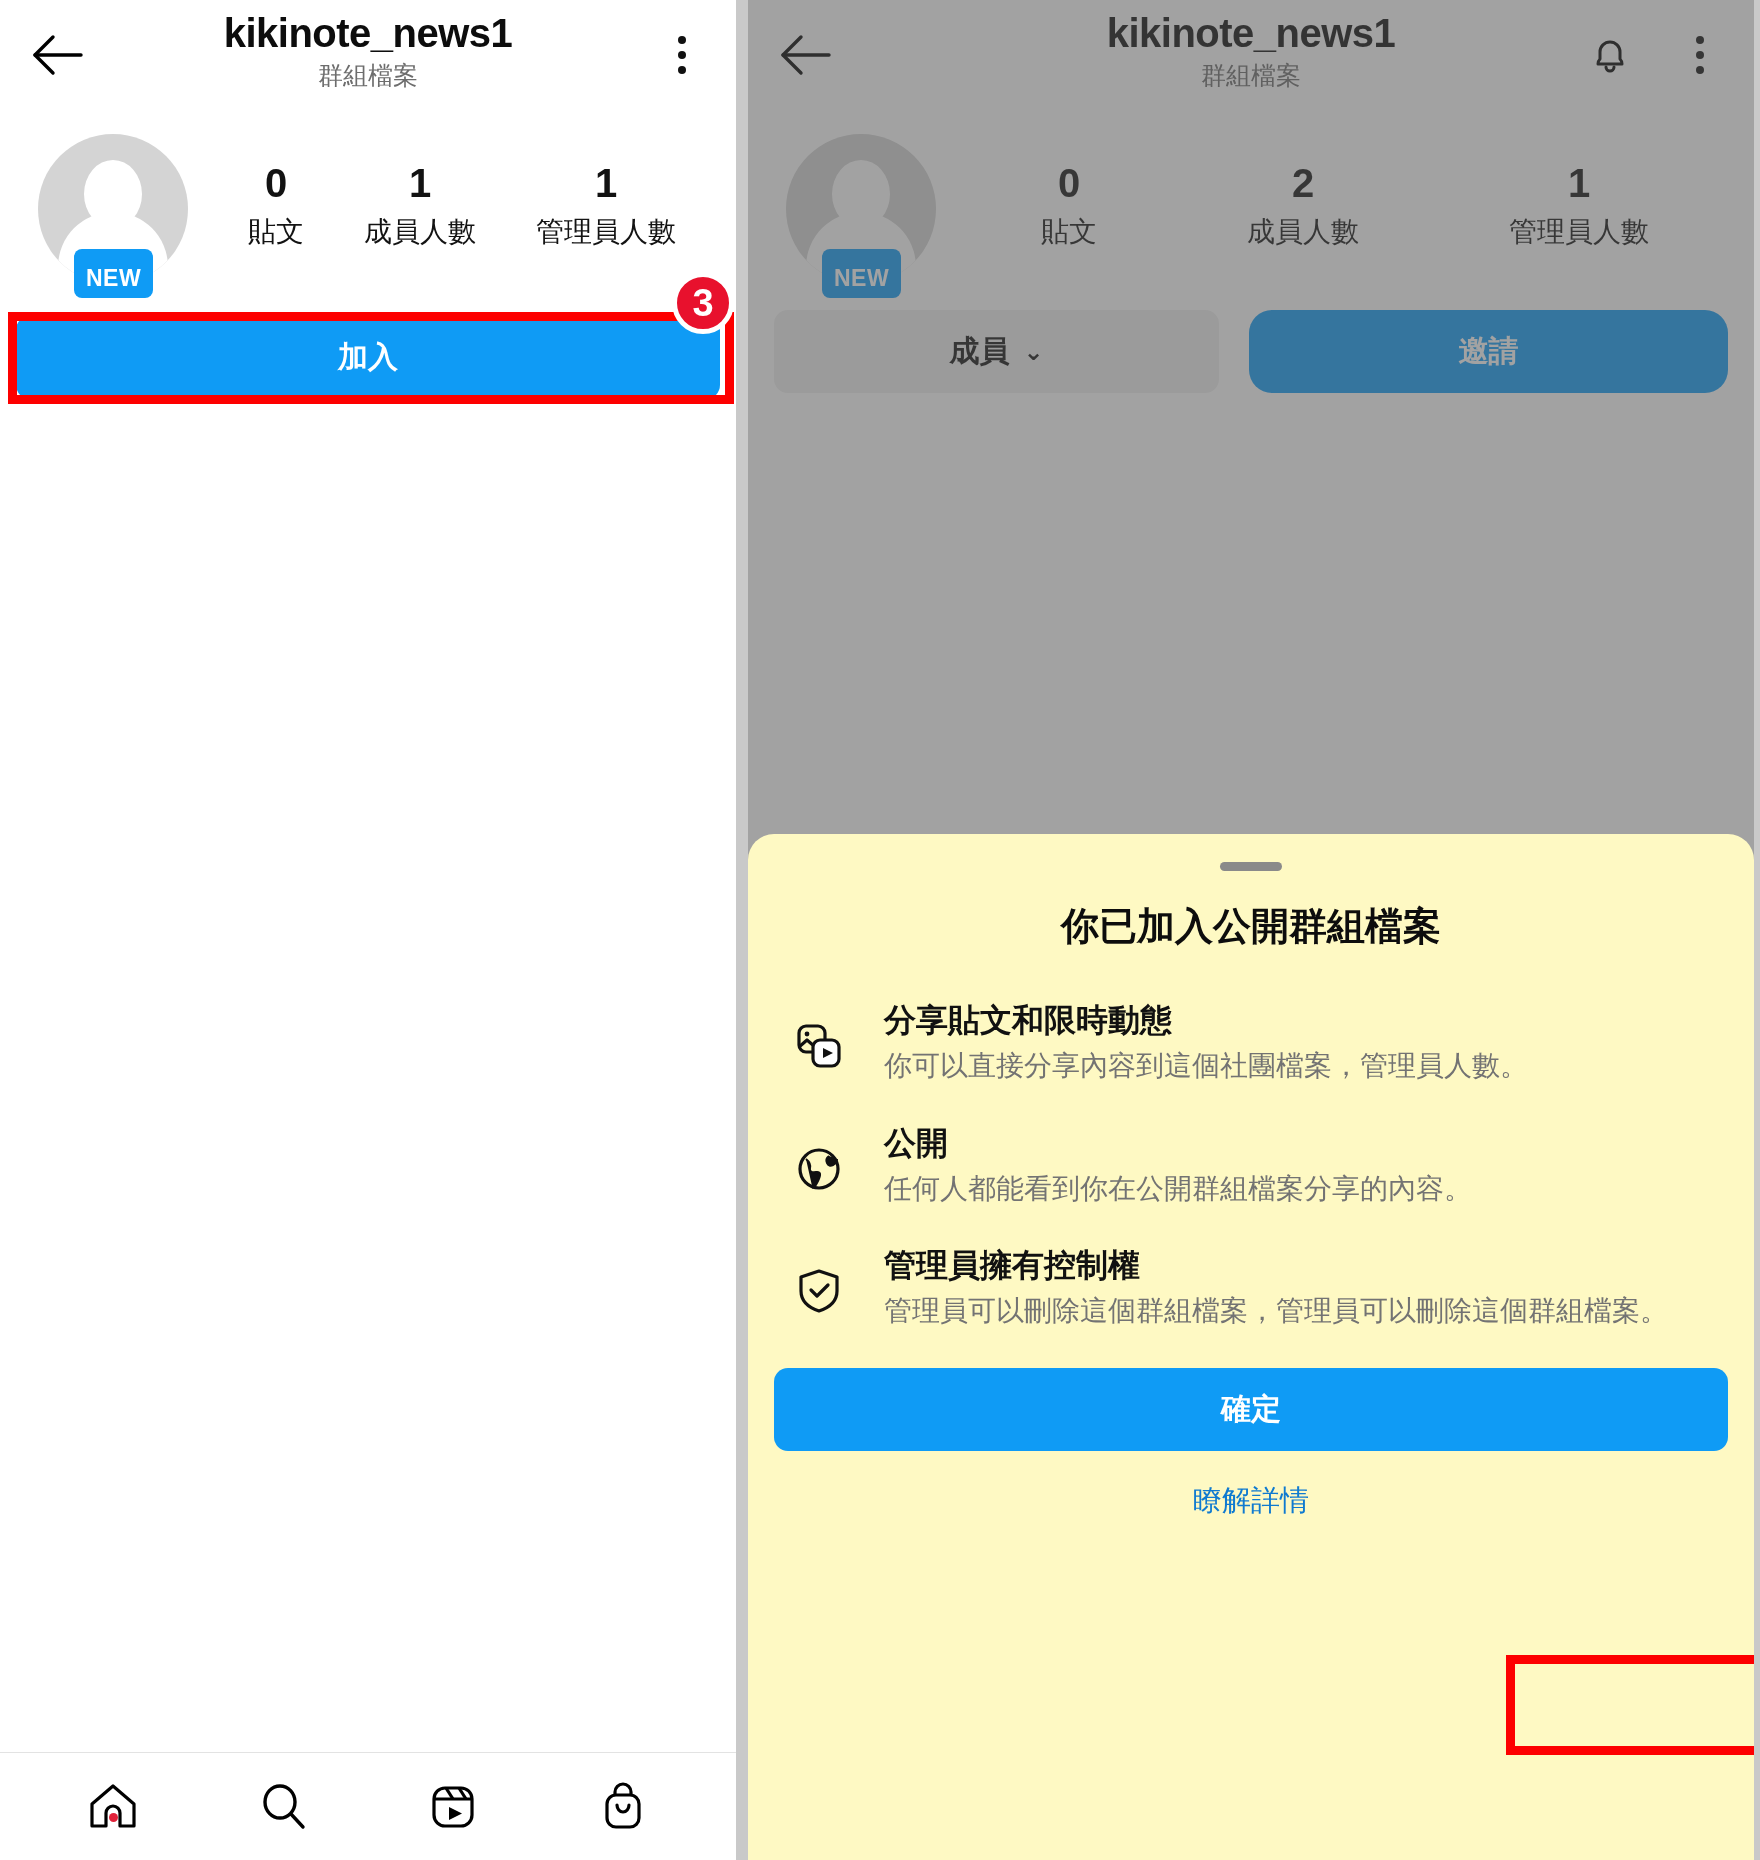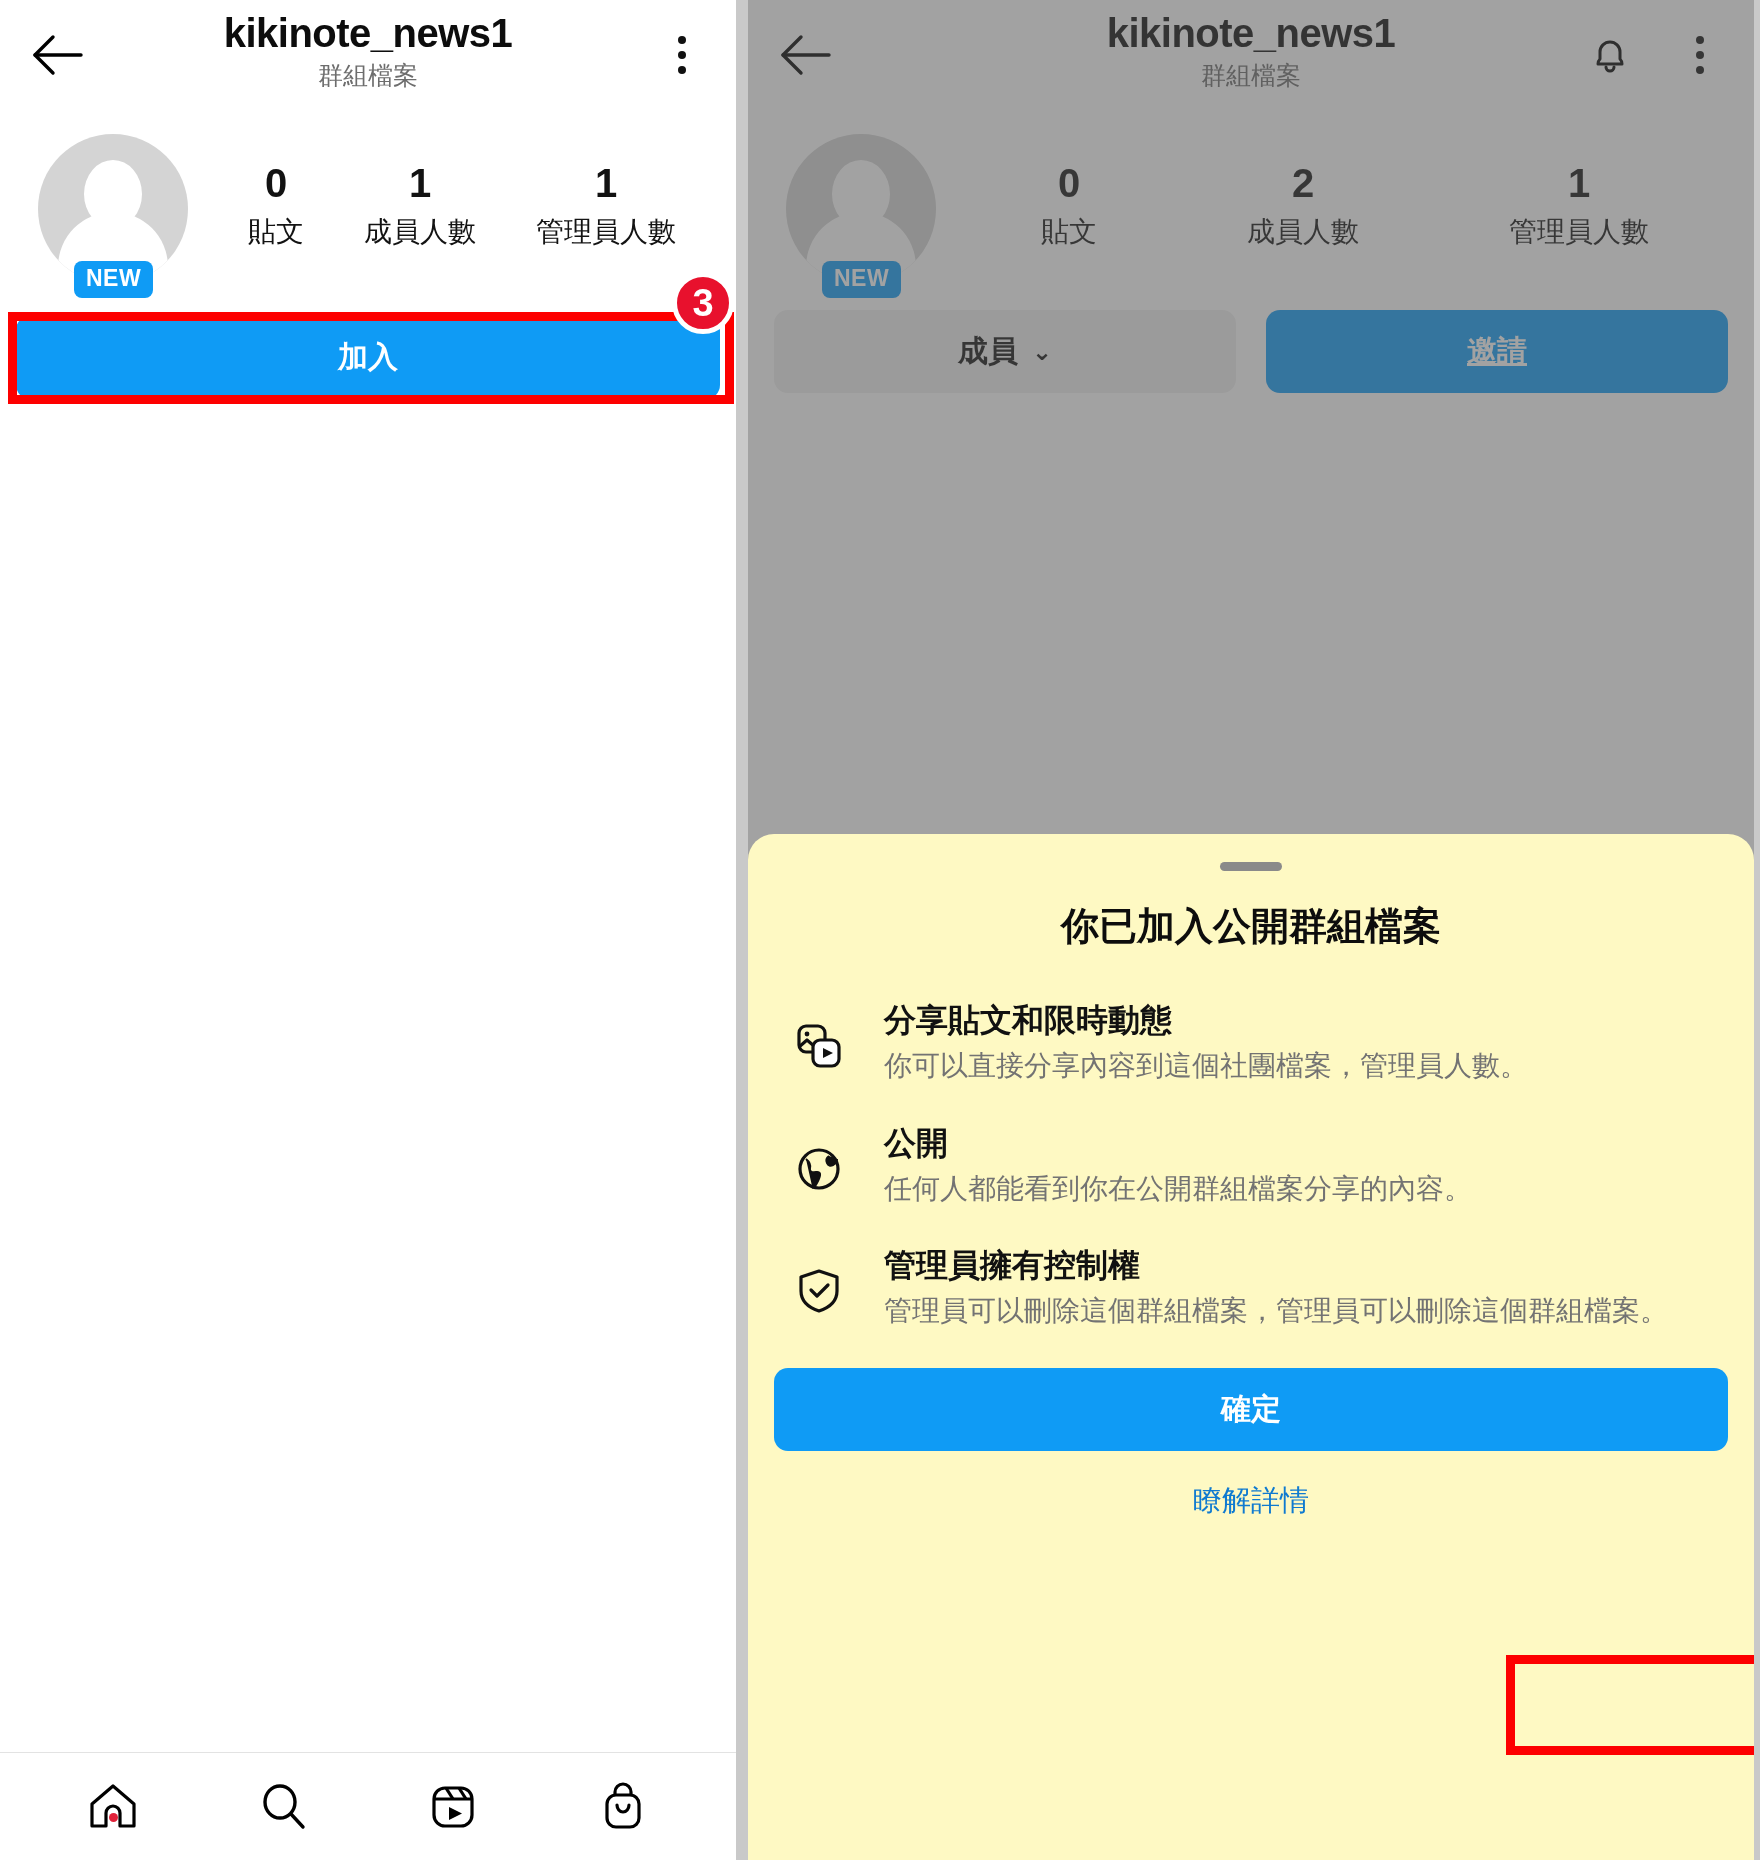--- a/index.html
+++ b/index.html
@@ -102,21 +102,21 @@
     left: 20px; bottom: -12px;
   }
   .new-badge {
     position: absolute;
     left: 36px; bottom: -14px;
     background: #0f9bf5;
     color: #ffffff;
     font-size: 23px;
     font-weight: bold;
     border-radius: 8px;
-    padding: 4px 12px 6px;
+    padding: 16px 12px 6px;
     letter-spacing: 0.5px;
   }
   .stats {
     display: flex;
     flex: 1;
     justify-content: space-around;
     padding-left: 30px;
     padding-bottom: 6px;
   }
   .stat { text-align: center; }
@@ -168,27 +168,26 @@
     justify-content: center;
     gap: 14px;
     font-family: inherit;
   }
   .btn-secondary .caret { font-size: 24px; line-height: 1; }
   .btn-blue {
     flex: 1;
     background: #0f9bf5;
     color: #ffffff;
     border: none;
-    border-radius: 14px;
+    border-radius: 23px;
     font-size: 30px;
     font-weight: bold;
-    padding: 21px 0;
+    padding: 21px 17px;
     text-align: center;
     font-family: inherit;
-    text-decoration: underline;
   }
 
   
   .bottom-nav {
     position: absolute;
     left: 0; right: 0; bottom: 0;
     height: 108px;
     border-top: 1px solid #e3e3e3;
     display: flex;
     align-items: center;

